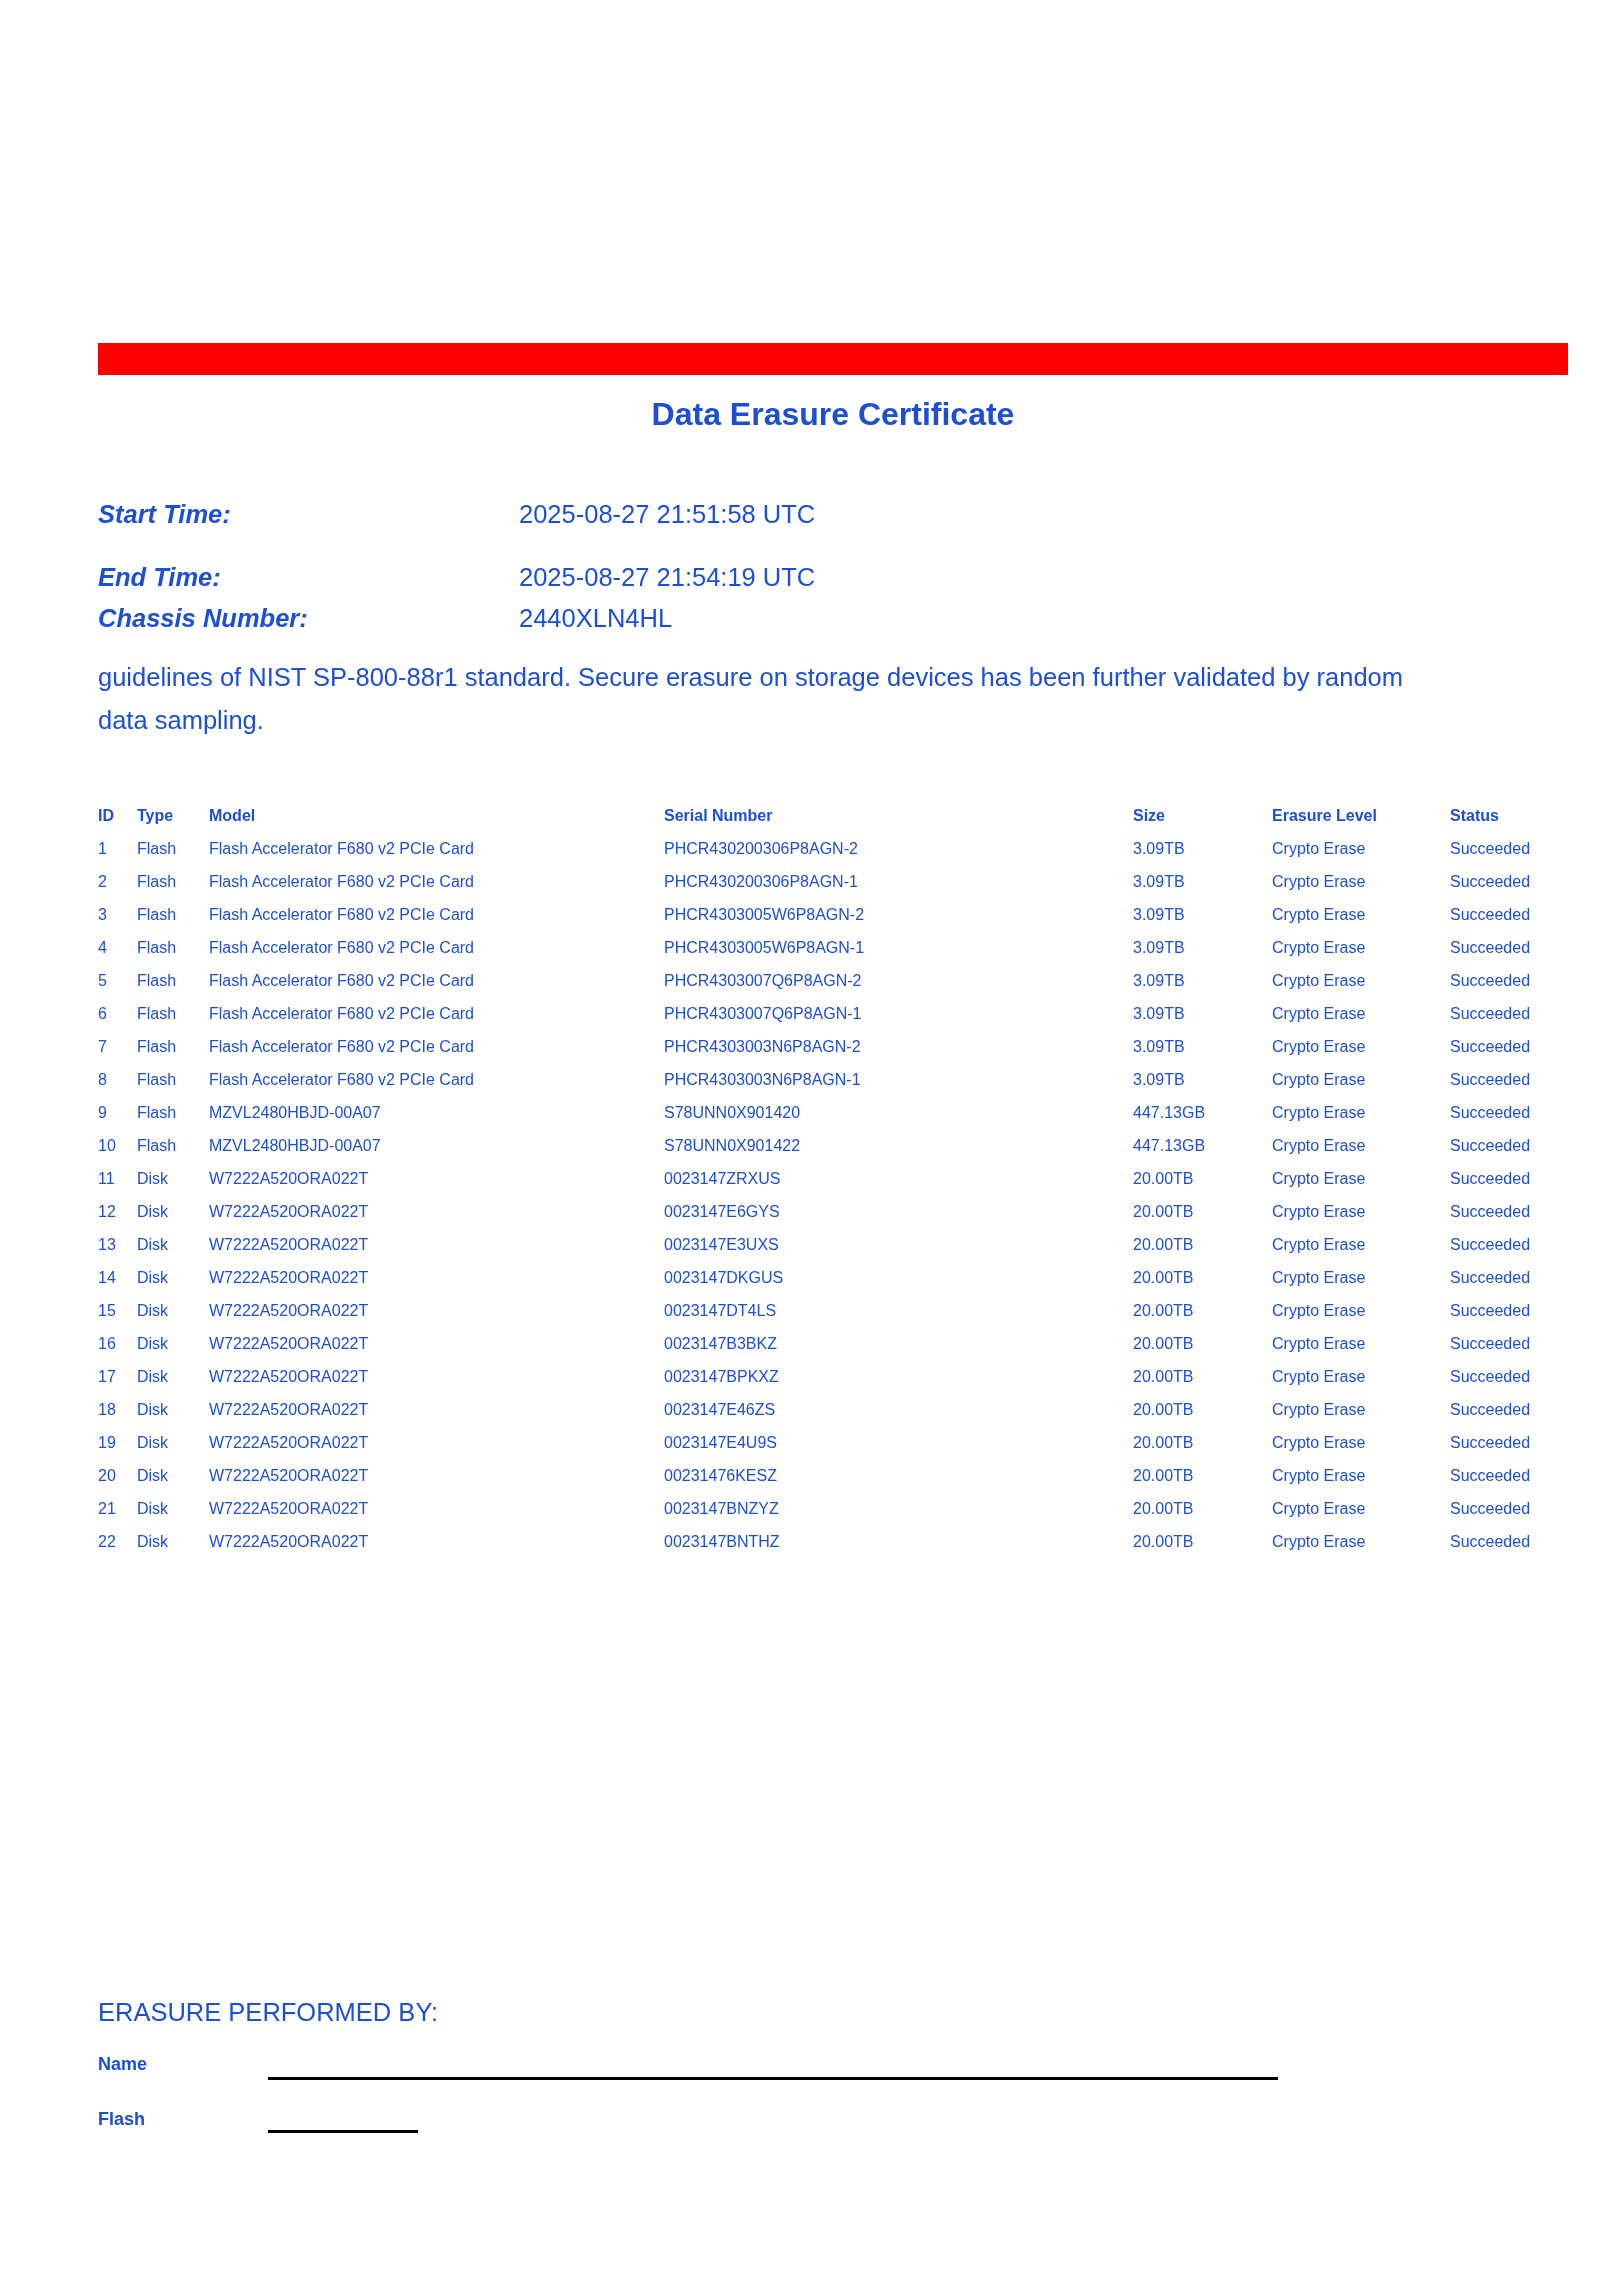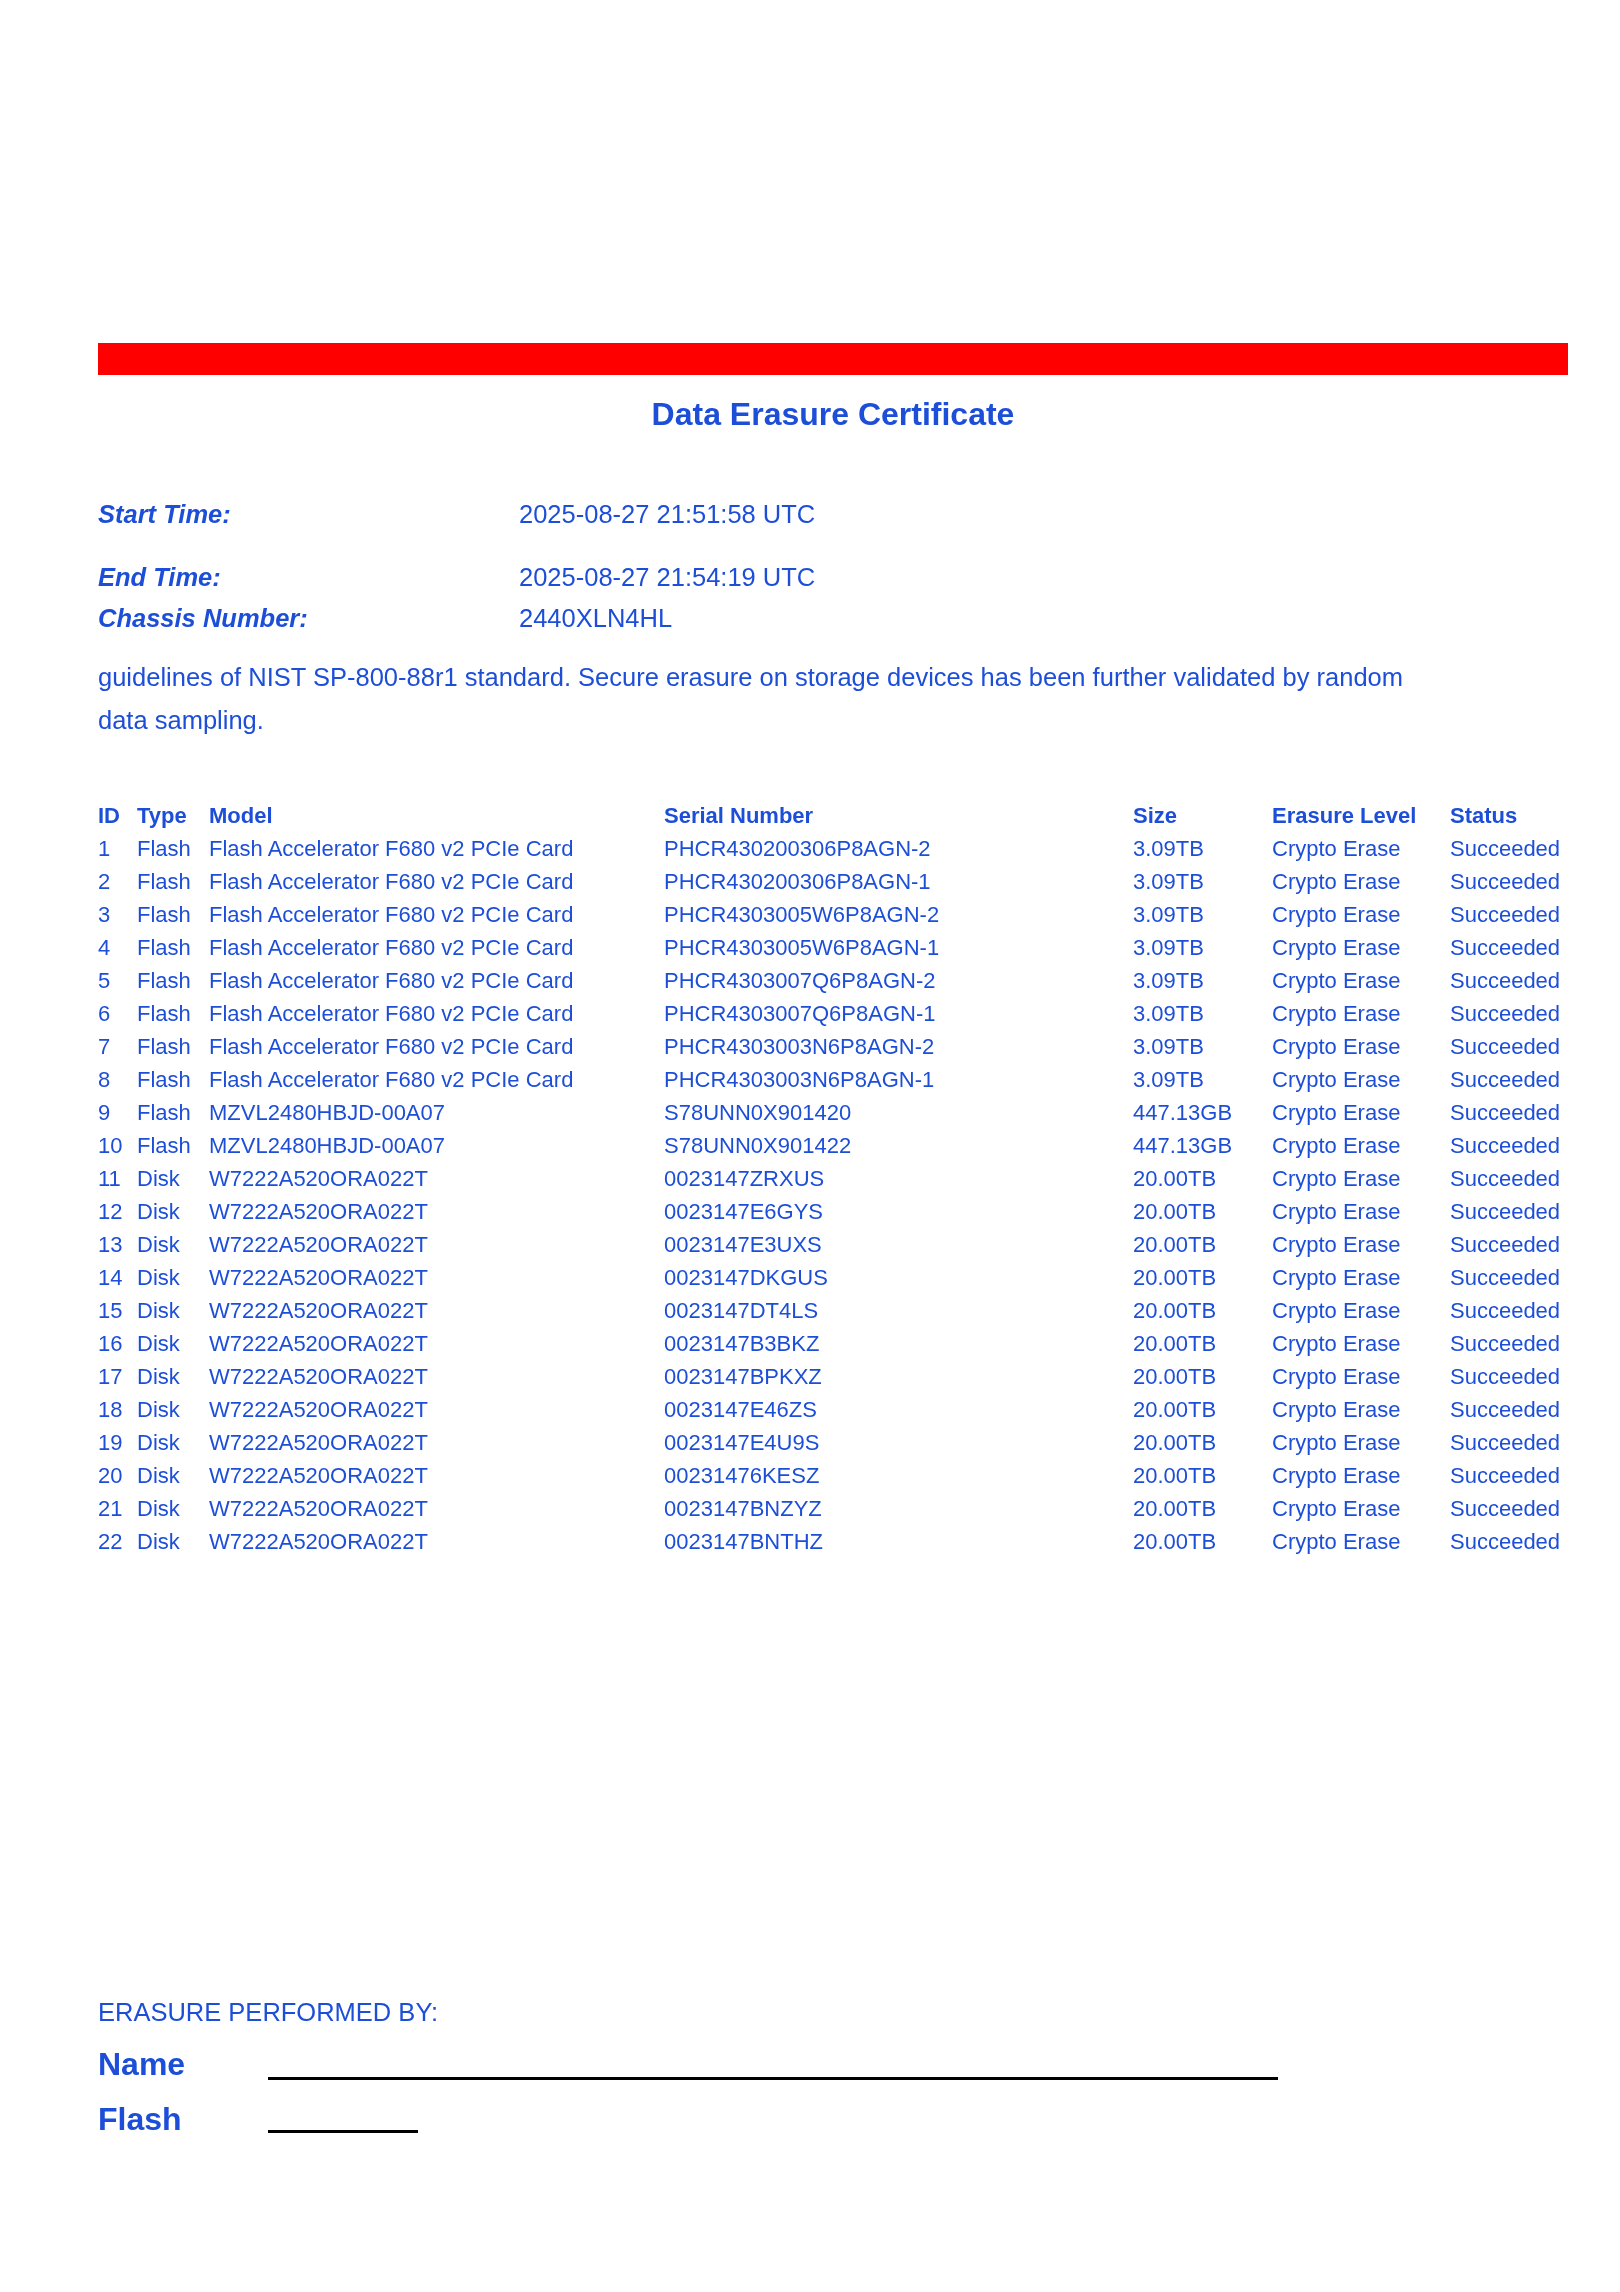--- a/index.html
+++ b/index.html
@@ -39,21 +39,21 @@
     position: absolute;
     left: 98px; top: 656px;
     width: 1470px;
     font-size: 25.5px;
     line-height: 43px;
   }
   .table {
     position: absolute;
     left: 98px; top: 799px;
     width: 1470px;
-    font-size: 22px;
+    font-size: 16px;
   }
   .t-row {
     display: flex;
     height: 33px;
     align-items: center;
     white-space: nowrap;
   }
   .t-row.header { font-weight: bold; }
   .cell { overflow: visible; flex: 0 0 auto; }
   .c0 { width: 39px; }
@@ -66,21 +66,21 @@
   .sig-heading {
     position: absolute;
     left: 98px; top: 1998px;
     font-size: 25.5px;
     font-weight: normal;
     line-height: 29px;
   }
   .sig-label {
     position: absolute;
     left: 98px;
-    font-size: 32px;
+    font-size: 18px;
     font-weight: bold;
     line-height: 29px;
   }
   .sig-line {
     position: absolute;
     height: 2.9px;
     background: #000000;
   }
   .name-label { top: 2050px; }
   .name-line  { left: 268px; top: 2077px; width: 1010px; }

